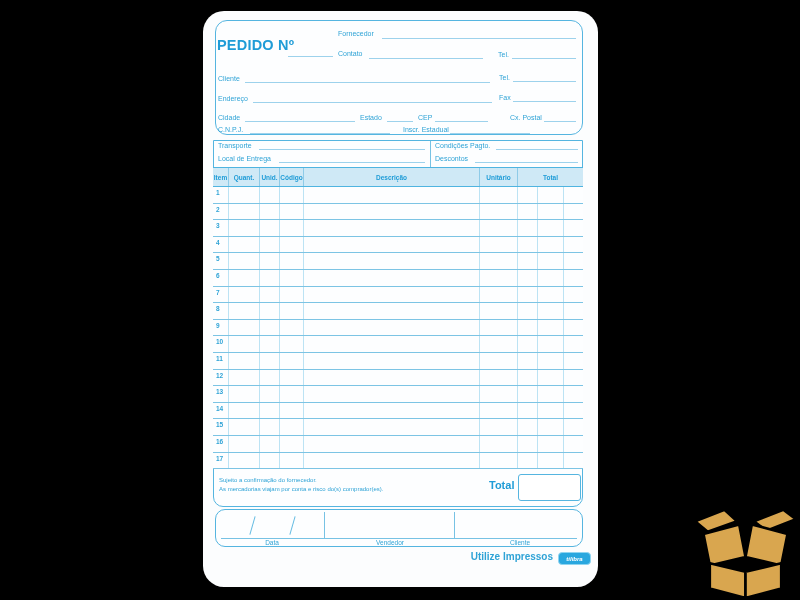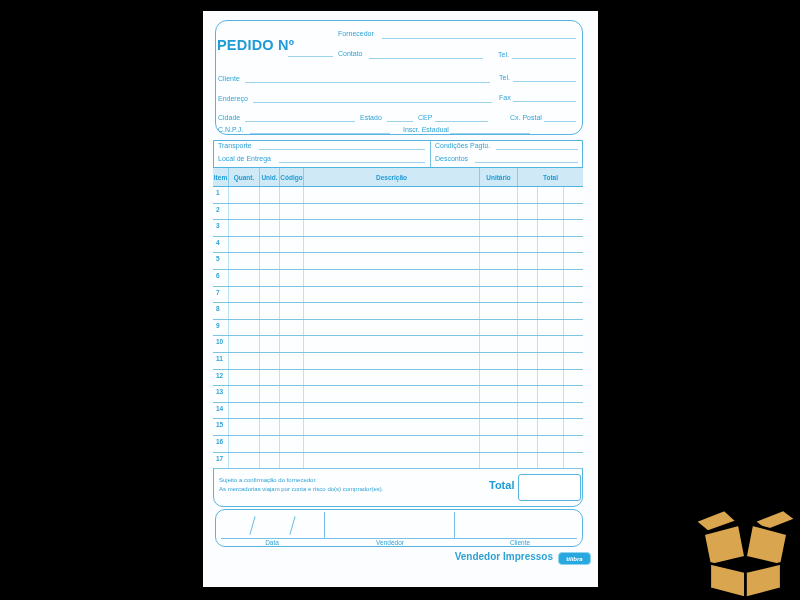--- a/index.html
+++ b/index.html
@@ -1,18 +1,18 @@
 <!DOCTYPE html>
 <html><head>
 <meta charset="utf-8">
 <style>
   html,body{margin:0;padding:0;background:#000;}
   .stage{position:relative;width:800px;height:600px;background:#000;overflow:hidden;
          font-family:"Liberation Sans",sans-serif;}
-  .paper{position:absolute;left:203px;top:11px;width:395px;height:576px;background:#fcfdfe;}
+  .paper{position:absolute;left:203px;top:11px;width:395px;height:576px;background:#fcfdfe;border-radius:21px;}
   
   .lbl{position:absolute;color:#2fa3d6;font-size:7px;line-height:8px;white-space:nowrap;}
   .fline{position:absolute;height:0;border-bottom:1px solid #9dd2ec;}
   .bx{position:absolute;border:1.3px solid #55b5e0;border-radius:12px;box-sizing:border-box;background:#fdfeff;}
   .title{position:absolute;left:14px;top:26px;font-size:14.5px;font-weight:bold;color:#1f9cd7;letter-spacing:.2px;}
   
   .mainbox{position:absolute;left:10px;top:129px;width:370px;height:367px;border:1.3px solid #55b5e0;
            border-radius:0 0 10px 10px;box-sizing:border-box;background:#fdfeff;}
   .vdiv{position:absolute;width:0;border-left:1px solid #77c2e4;}
   
@@ -324,21 +324,21 @@
       <div class="slash" style="left:36px;top:6px;"></div>
       <div class="slash" style="left:76px;top:6px;"></div>
       <div class="vdiv" style="left:108px;top:2px;height:26px;"></div>
       <div class="vdiv" style="left:238px;top:2px;height:26px;"></div>
       <div class="sig-hline"></div>
       <div class="sig-lbl" style="left:56px;">Data</div>
       <div class="sig-lbl" style="left:174px;">Vendedor</div>
       <div class="sig-lbl" style="left:304px;">Cliente</div>
     </div>
 
-    <div class="brand-txt">Vendedor Impressos</div>
+    <div class="brand-txt">Utilize Impressos</div>
     <div class="brand-pill">tilibra</div>
   </div>
 
   <svg class="boxicon" width="105" height="100" viewBox="0 0 100 95">
     <g fill="#d9a64f" stroke="#000000" stroke-width="2.5" stroke-linejoin="round">
       <polygon points="2,24 30,13 42,24 14,34"></polygon>
       <polygon points="58,24 86,13 98,22 70,33"></polygon>
       <polygon points="10,36 44,27 50,58 16,66"></polygon>
       <polygon points="90,36 56,27 50,58 84,66"></polygon>
       <polygon points="16,64 50,72 50,97 16,88"></polygon>

